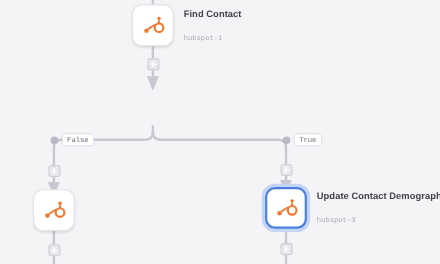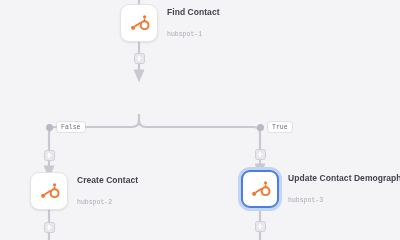--- a/index.html
+++ b/index.html
@@ -189,24 +189,20 @@
   <div class="node" style="left:30px; top:172px;">
     <div class="node-icon">
       <svg width="22" height="22" viewBox="0 0 24 24">
         <circle cx="18.1" cy="14.4" r="4.3" fill="none" stroke="#f2772c" stroke-width="2.1"></circle>
         <circle cx="18.1" cy="5.2" r="1.7" fill="#f2772c"></circle>
         <line x1="18.1" y1="6.9" x2="18.1" y2="10.1" stroke="#f2772c" stroke-width="1.8"></line>
         <circle cx="5.6" cy="17.3" r="2.2" fill="#f2772c"></circle>
         <line x1="7.2" y1="15.8" x2="13.9" y2="11.4" stroke="#f2772c" stroke-width="1.8"></line>
       </svg>
     </div>
-    <div class="node-text">
-      <div class="node-title">Create Contact</div>
-      <div class="node-sub">hubspot-2</div>
-    </div>
   </div>
 
   <div class="node selected" style="left:241px; top:170px;">
     <div class="node-icon">
       <svg width="22" height="22" viewBox="0 0 24 24">
         <circle cx="18.1" cy="14.4" r="4.3" fill="none" stroke="#f2772c" stroke-width="2.1"></circle>
         <circle cx="18.1" cy="5.2" r="1.7" fill="#f2772c"></circle>
         <line x1="18.1" y1="6.9" x2="18.1" y2="10.1" stroke="#f2772c" stroke-width="1.8"></line>
         <circle cx="5.6" cy="17.3" r="2.2" fill="#f2772c"></circle>
         <line x1="7.2" y1="15.8" x2="13.9" y2="11.4" stroke="#f2772c" stroke-width="1.8"></line>

